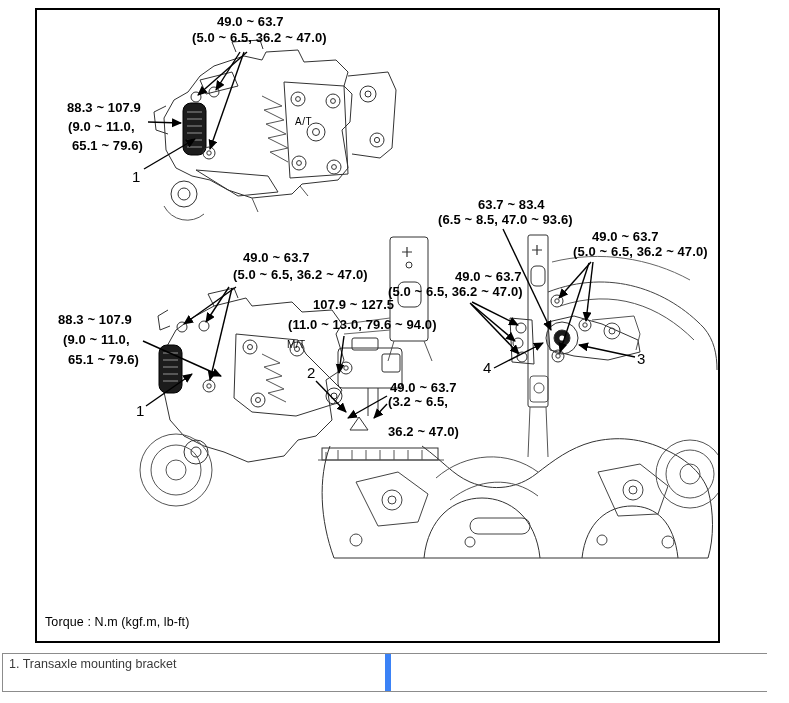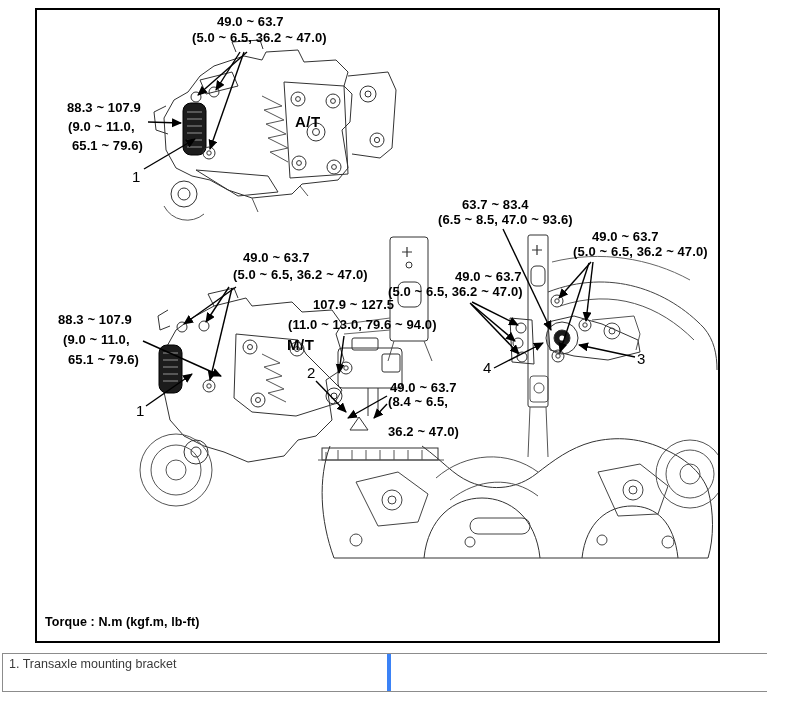--- a/index.html
+++ b/index.html
@@ -4,27 +4,27 @@
 <style>
   html,body{margin:0;padding:0;background:#fff}
   .stage{position:relative;width:767px;height:703px;background:#fff;overflow:hidden;
          font-family:"Liberation Sans","DejaVu Sans",sans-serif;color:#000}
   .frame{position:absolute;left:35px;top:8px;width:685px;height:635px;
          border:2px solid #000;box-sizing:border-box;background:#fff}
   svg.art{position:absolute;left:0;top:0;display:block}
   .t{position:absolute;white-space:nowrap;line-height:15px}
   .b{font-weight:bold;font-size:13px;letter-spacing:.1px}
   .num{font-size:15px;font-weight:normal}
-  .sec{font-weight:bold;font-size:15px;letter-spacing:.5px}
-  .note{font-weight:bold;font-size:12.5px;letter-spacing:.1px}
+  .sec{font-weight:normal;font-size:10px;letter-spacing:.5px}
+  .note{font-weight:normal;font-size:12.5px;letter-spacing:.1px}
   .legend{position:absolute;left:2px;top:653px;width:775px;height:39px;
           border:1px solid #8c8c8c;box-sizing:border-box;display:flex;
           font-size:12.5px;color:#3b3b3b;background:#fff}
   .legend .cell{padding:2px 0 0 6px;line-height:17px;box-sizing:border-box}
-  .legend .cell.left{width:388px;border-right:4px solid #3b82f6}
+  .legend .cell.left{width:388px;border-right:6px solid #3b82f6}
 </style>
 </head>
 <body>
 
 <div class="stage">
 
   <div class="frame"></div>
 
   <svg class="art" width="789" height="703" viewBox="0 0 789 703">
     <defs>
@@ -201,21 +201,21 @@
   <div class="t b" style="left:217px;top:14px">49.0 ~ 63.7</div>
   <div class="t b" style="left:192px;top:30px">(5.0 ~ 6.5, 36.2 ~ 47.0)</div>
 
   <div class="t b" style="left:67px;top:100px">88.3 ~ 107.9</div>
   <div class="t b" style="left:68px;top:119px">(9.0 ~ 11.0,</div>
   <div class="t b" style="left:72px;top:138px">65.1 ~ 79.6)</div>
 
   <div class="t sec" style="left:295px;top:114px">A/T</div>
   <div class="t num" style="left:132px;top:169px">1</div>
 
-  <div class="t b" style="left:462px;top:197px">63.7 ~ 83.4</div>
+  <div class="t b" style="left:478px;top:197px">63.7 ~ 83.4</div>
   <div class="t b" style="left:438px;top:212px">(6.5 ~ 8.5, 47.0 ~ 93.6)</div>
 
   <div class="t b" style="left:592px;top:229px">49.0 ~ 63.7</div>
   <div class="t b" style="left:573px;top:244px">(5.0 ~ 6.5, 36.2 ~ 47.0)</div>
 
   <div class="t b" style="left:455px;top:269px">49.0 ~ 63.7</div>
   <div class="t b" style="left:388px;top:284px">(5.0 ~ 6.5, 36.2 ~ 47.0)</div>
 
   <div class="t b" style="left:243px;top:250px">49.0 ~ 63.7</div>
   <div class="t b" style="left:233px;top:267px">(5.0 ~ 6.5, 36.2 ~ 47.0)</div>
@@ -226,21 +226,21 @@
   <div class="t sec" style="left:287px;top:337px">M/T</div>
 
   <div class="t b" style="left:58px;top:312px">88.3 ~ 107.9</div>
   <div class="t b" style="left:63px;top:332px">(9.0 ~ 11.0,</div>
   <div class="t b" style="left:68px;top:352px">65.1 ~ 79.6)</div>
 
   <div class="t num" style="left:136px;top:403px">1</div>
   <div class="t num" style="left:307px;top:365px">2</div>
 
   <div class="t b" style="left:390px;top:380px">49.0 ~ 63.7</div>
-  <div class="t b" style="left:388px;top:394px">(8.4 ~ 6.5,</div>
+  <div class="t b" style="left:388px;top:394px">(3.2 ~ 6.5,</div>
   <div class="t b" style="left:388px;top:424px">36.2 ~ 47.0)</div>
 
   <div class="t num" style="left:483px;top:360px">4</div>
   <div class="t num" style="left:637px;top:351px">3</div>
 
   <div class="t note" style="left:45px;top:615px">Torque : N.m (kgf.m, lb-ft)</div>
 
   <div class="legend">
     <div class="cell left">
       <div>1. Transaxle mounting bracket</div>

